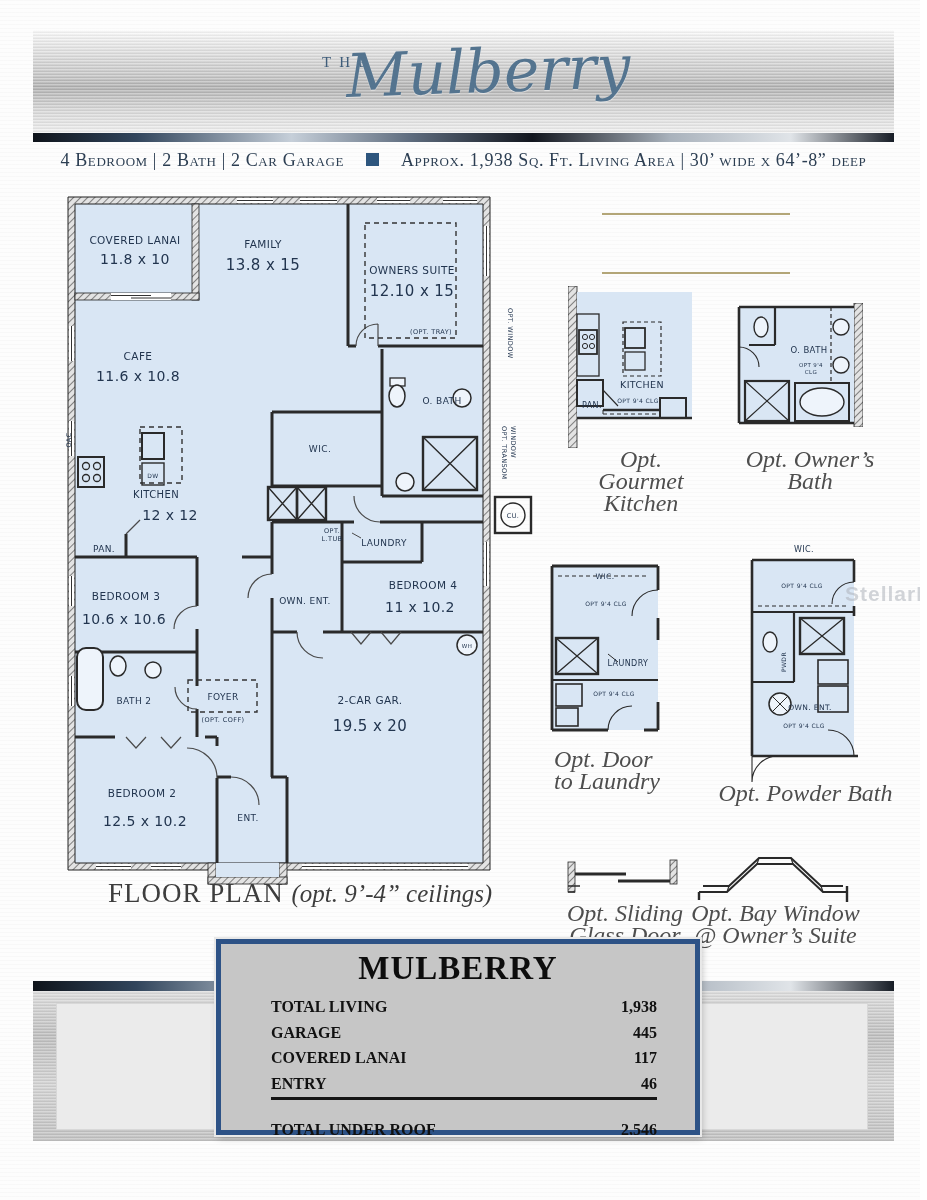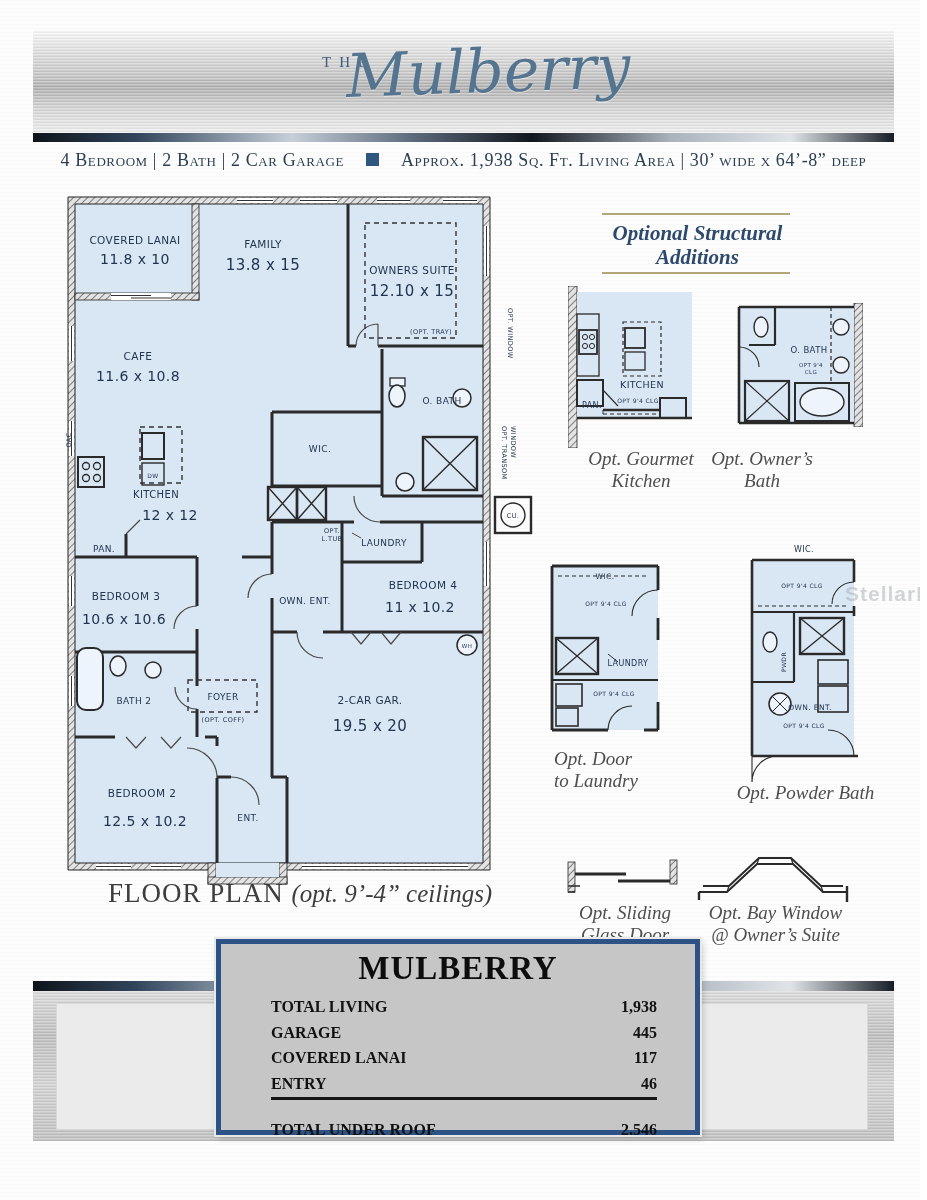--- a/index.html
+++ b/index.html
@@ -27,21 +27,21 @@
   
   .plan-svg{position:absolute;left:56px;top:186px;}
   text.rn{font-family:"DejaVu Sans",sans-serif;fill:#22354f;letter-spacing:0.4px;}
   
   .fp-title{position:absolute;left:108px;top:878px;font-size:27px;color:#3d3d3d;letter-spacing:1px;white-space:nowrap;}
   .fp-title .note{font-style:italic;font-size:25px;letter-spacing:0;margin-top:24px;}
   
   .opt-rule{position:absolute;left:602px;width:188px;height:2px;background:#b3a678;}
   .opt-head{position:absolute;left:580px;top:221px;width:235px;text-align:center;
         font-size:21px;font-weight:bold;font-style:italic;color:#2d4a6e;line-height:24px;}
-  .caption{position:absolute;font-style:italic;font-size:19px;color:#4e4e4e;line-height:22px;text-align:center;}
+  .caption{position:absolute;font-style:italic;font-size:24px;color:#4e4e4e;line-height:22px;text-align:center;}
   .mini{position:absolute;}
   
   .bottom-panel{position:absolute;left:33px;top:991px;width:861px;height:150px;
         background:linear-gradient(180deg,#dcdcdc 0%,#bdbdbd 30%,#d2d2d2 62%,#c0c0c0 100%);}
   .bottom-panel::after{content:"";position:absolute;inset:0;
         background:repeating-linear-gradient(180deg, rgba(255,255,255,0.28) 0 1px, rgba(0,0,0,0.045) 2px 3px);}
   .bottom-inner{position:absolute;left:56px;top:1003px;width:812px;height:127px;background:#ebebeb;
         box-shadow:inset 0 0 0 1px #d8d8d8;}
   
   .sumbox{position:absolute;left:216px;top:939px;width:484px;height:196px;box-sizing:border-box;
@@ -243,24 +243,20 @@
       <text class="rn" x="455" y="240" font-size="6.5" transform="rotate(90 455 240)">WINDOW</text>
     </g>
   </svg>
 
   <div class="fp-title">
     <span>FLOOR PLAN</span>
     <span class="note">(opt. 9’-4” ceilings)</span>
   </div>
 
   <div class="opt-rule" style="top:213px"></div>
-  <div class="opt-head">
-    <div>Optional Structural</div>
-    <div>Additions</div>
-  </div>
   <div class="opt-rule" style="top:272px"></div>
 
   <svg class="mini" style="left:568px;top:286px" width="132" height="162" viewBox="0 0 132 162">
     <rect x="0" y="0" width="9" height="162" fill="url(#hatch)" stroke="#222" stroke-width="0.8"></rect>
     <rect x="9" y="6" width="115" height="126" fill="#d9e6f4"></rect>
     <g stroke="#2a2a2a" fill="none">
       <rect x="9" y="28" width="22" height="62" stroke-width="1.3"></rect>
       <rect x="11" y="44" width="18" height="24" stroke-width="1.8"></rect>
       <circle cx="17" cy="51" r="2.6" stroke-width="1"></circle>
         <circle cx="24" cy="51" r="2.6" stroke-width="1"></circle>
@@ -297,21 +293,21 @@
       <rect x="10" y="78" width="44" height="40" stroke-width="2.2"></rect>
       <path d="M10,78 L54,118 M54,78 L10,118" stroke-width="1.2"></path>
       <rect x="60" y="80" width="54" height="38" stroke-width="2"></rect>
       <ellipse cx="87" cy="99" rx="22" ry="14" stroke-width="1.4" fill="#eef4fb"></ellipse>
       <path d="M4,44 A20,20 0 0 1 24,64" stroke-width="1.1"></path>
     </g>
     <text class="rn" x="74" y="50" font-size="8.5" text-anchor="middle">O. BATH</text>
     <text class="rn" x="76" y="64" font-size="5.5" text-anchor="middle">OPT 9'4</text>
     <text class="rn" x="76" y="71" font-size="5.5" text-anchor="middle">CLG</text>
   </svg>
-  <div class="caption" style="left:696px;top:448px;width:132px">
+  <div class="caption" style="left:744px;top:448px;width:132px">
     <div>Opt. Owner’s</div>
     <div>Bath</div>
   </div>
 
   <svg class="mini" style="left:548px;top:562px" width="118" height="172" viewBox="0 0 118 172">
     <rect x="4" y="4" width="106" height="164" fill="#d9e6f4"></rect>
     <g stroke="#2a2a2a" fill="none">
       <path d="M4,4 H110 M4,4 V168 M110,4 V28 M110,56 V78 M4,168 H60 M96,168 H110 M110,140 V168" stroke-width="2.8"></path>
       <path d="M10,14 H100" stroke-width="1" stroke-dasharray="4 3"></path>
       <path d="M110,28 A26,26 0 0 0 84,54" stroke-width="1.1"></path>

